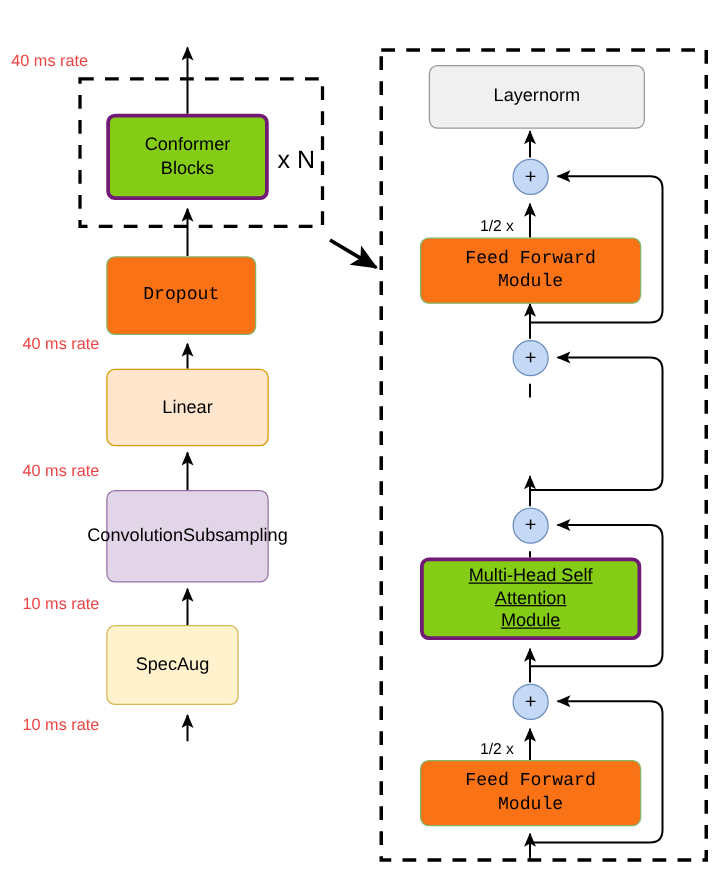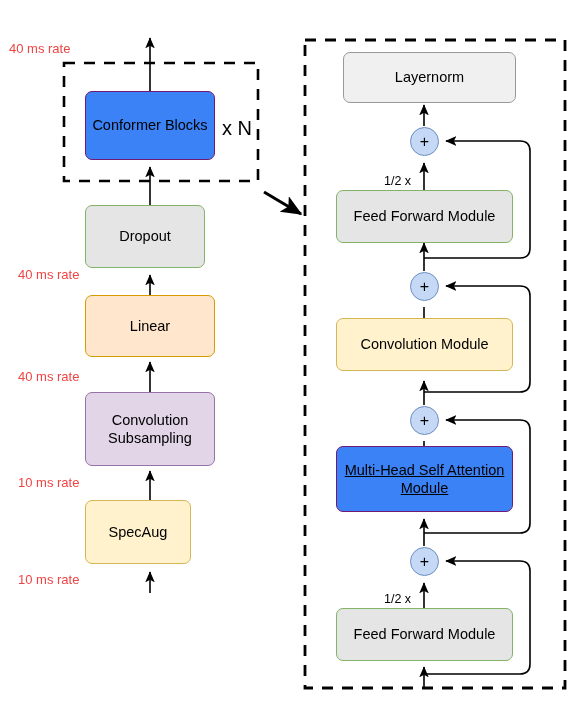--- a/index.html
+++ b/index.html
@@ -34,22 +34,22 @@
     display: flex;
     align-items: center;
     justify-content: center;
     text-align: center;
     font-size: 14.5px;
     line-height: 1.25;
     color: #000000;
     padding: 2px 6px;
     z-index: 3;
   }
-  .node.pink   { background: #3b82f6; border: 1px solid #701a75; text-align: center; }
-  .node.green  { background: #e5e5e5; border: 1px solid #82b366; }
+  .node.pink   { background: #84cc16; border: 3px solid #701a75; text-align: center; }
+  .node.green  { background: #f97316; border: 1px solid #82b366; font-family: Liberation Mono, monospace; }
   .node.orange { background: #ffe6cc; border: 1px solid #d79b00; }
   .node.purple { background: #e1d5e7; border: 1px solid #9673a6; }
   .node.yellow { background: #fff2cc; border: 1px solid #d6b656; }
   .node.grey   { background: #f0f0f0; border: 1px solid #999999; }
 
   .plus-node {
     position: absolute;
     box-sizing: border-box;
     width: 29px;
     height: 29px;
@@ -195,21 +195,21 @@
   <div class="multiplier-label" style="left:222px; top:117px;">x N</div>
 
   <div class="node green" style="left:85px; top:205px; width:120px; height:63px;">
     <span>Dropout</span>
   </div>
 
   <div class="node orange" style="left:85px; top:295px; width:130px; height:62px;">
     <span>Linear</span>
   </div>
 
-  <div class="node purple" style="left:85px; top:392px; width:130px; height:74px; flex-direction:column;">
+  <div class="node purple" style="left:85px; top:392px; width:130px; height:74px; flex-direction:row;">
     <span>Convolution</span>
     <span>Subsampling</span>
   </div>
 
   <div class="node yellow" style="left:85px; top:500px; width:106px; height:64px;">
     <span>SpecAug</span>
   </div>
 
   <div class="side-label" style="left:9px; top:41px;">40 ms rate</div>
   <div class="side-label" style="left:18px; top:267px;">40 ms rate</div>
@@ -228,23 +228,20 @@
   <div class="inline-label" style="left:383px; top:174px;">1/2 x</div>
 
   <div class="node green" style="left:336px; top:190px; width:177px; height:53px;">
     <span>Feed Forward Module</span>
   </div>
 
   <div class="plus-node" style="left:410px; top:272px;">
     <span>+</span>
   </div>
 
-  <div class="node yellow" style="left:336px; top:318px; width:177px; height:53px;">
-    <span>Convolution Module</span>
-  </div>
 
   <div class="plus-node" style="left:410px; top:406px;">
     <span>+</span>
   </div>
 
   <div class="node pink" style="left:336px; top:446px; width:177px; height:66px; flex-direction:column;text-decoration:underline;">
     <span>Multi-Head Self Attention</span>
     <span>Module</span>
   </div>
 

